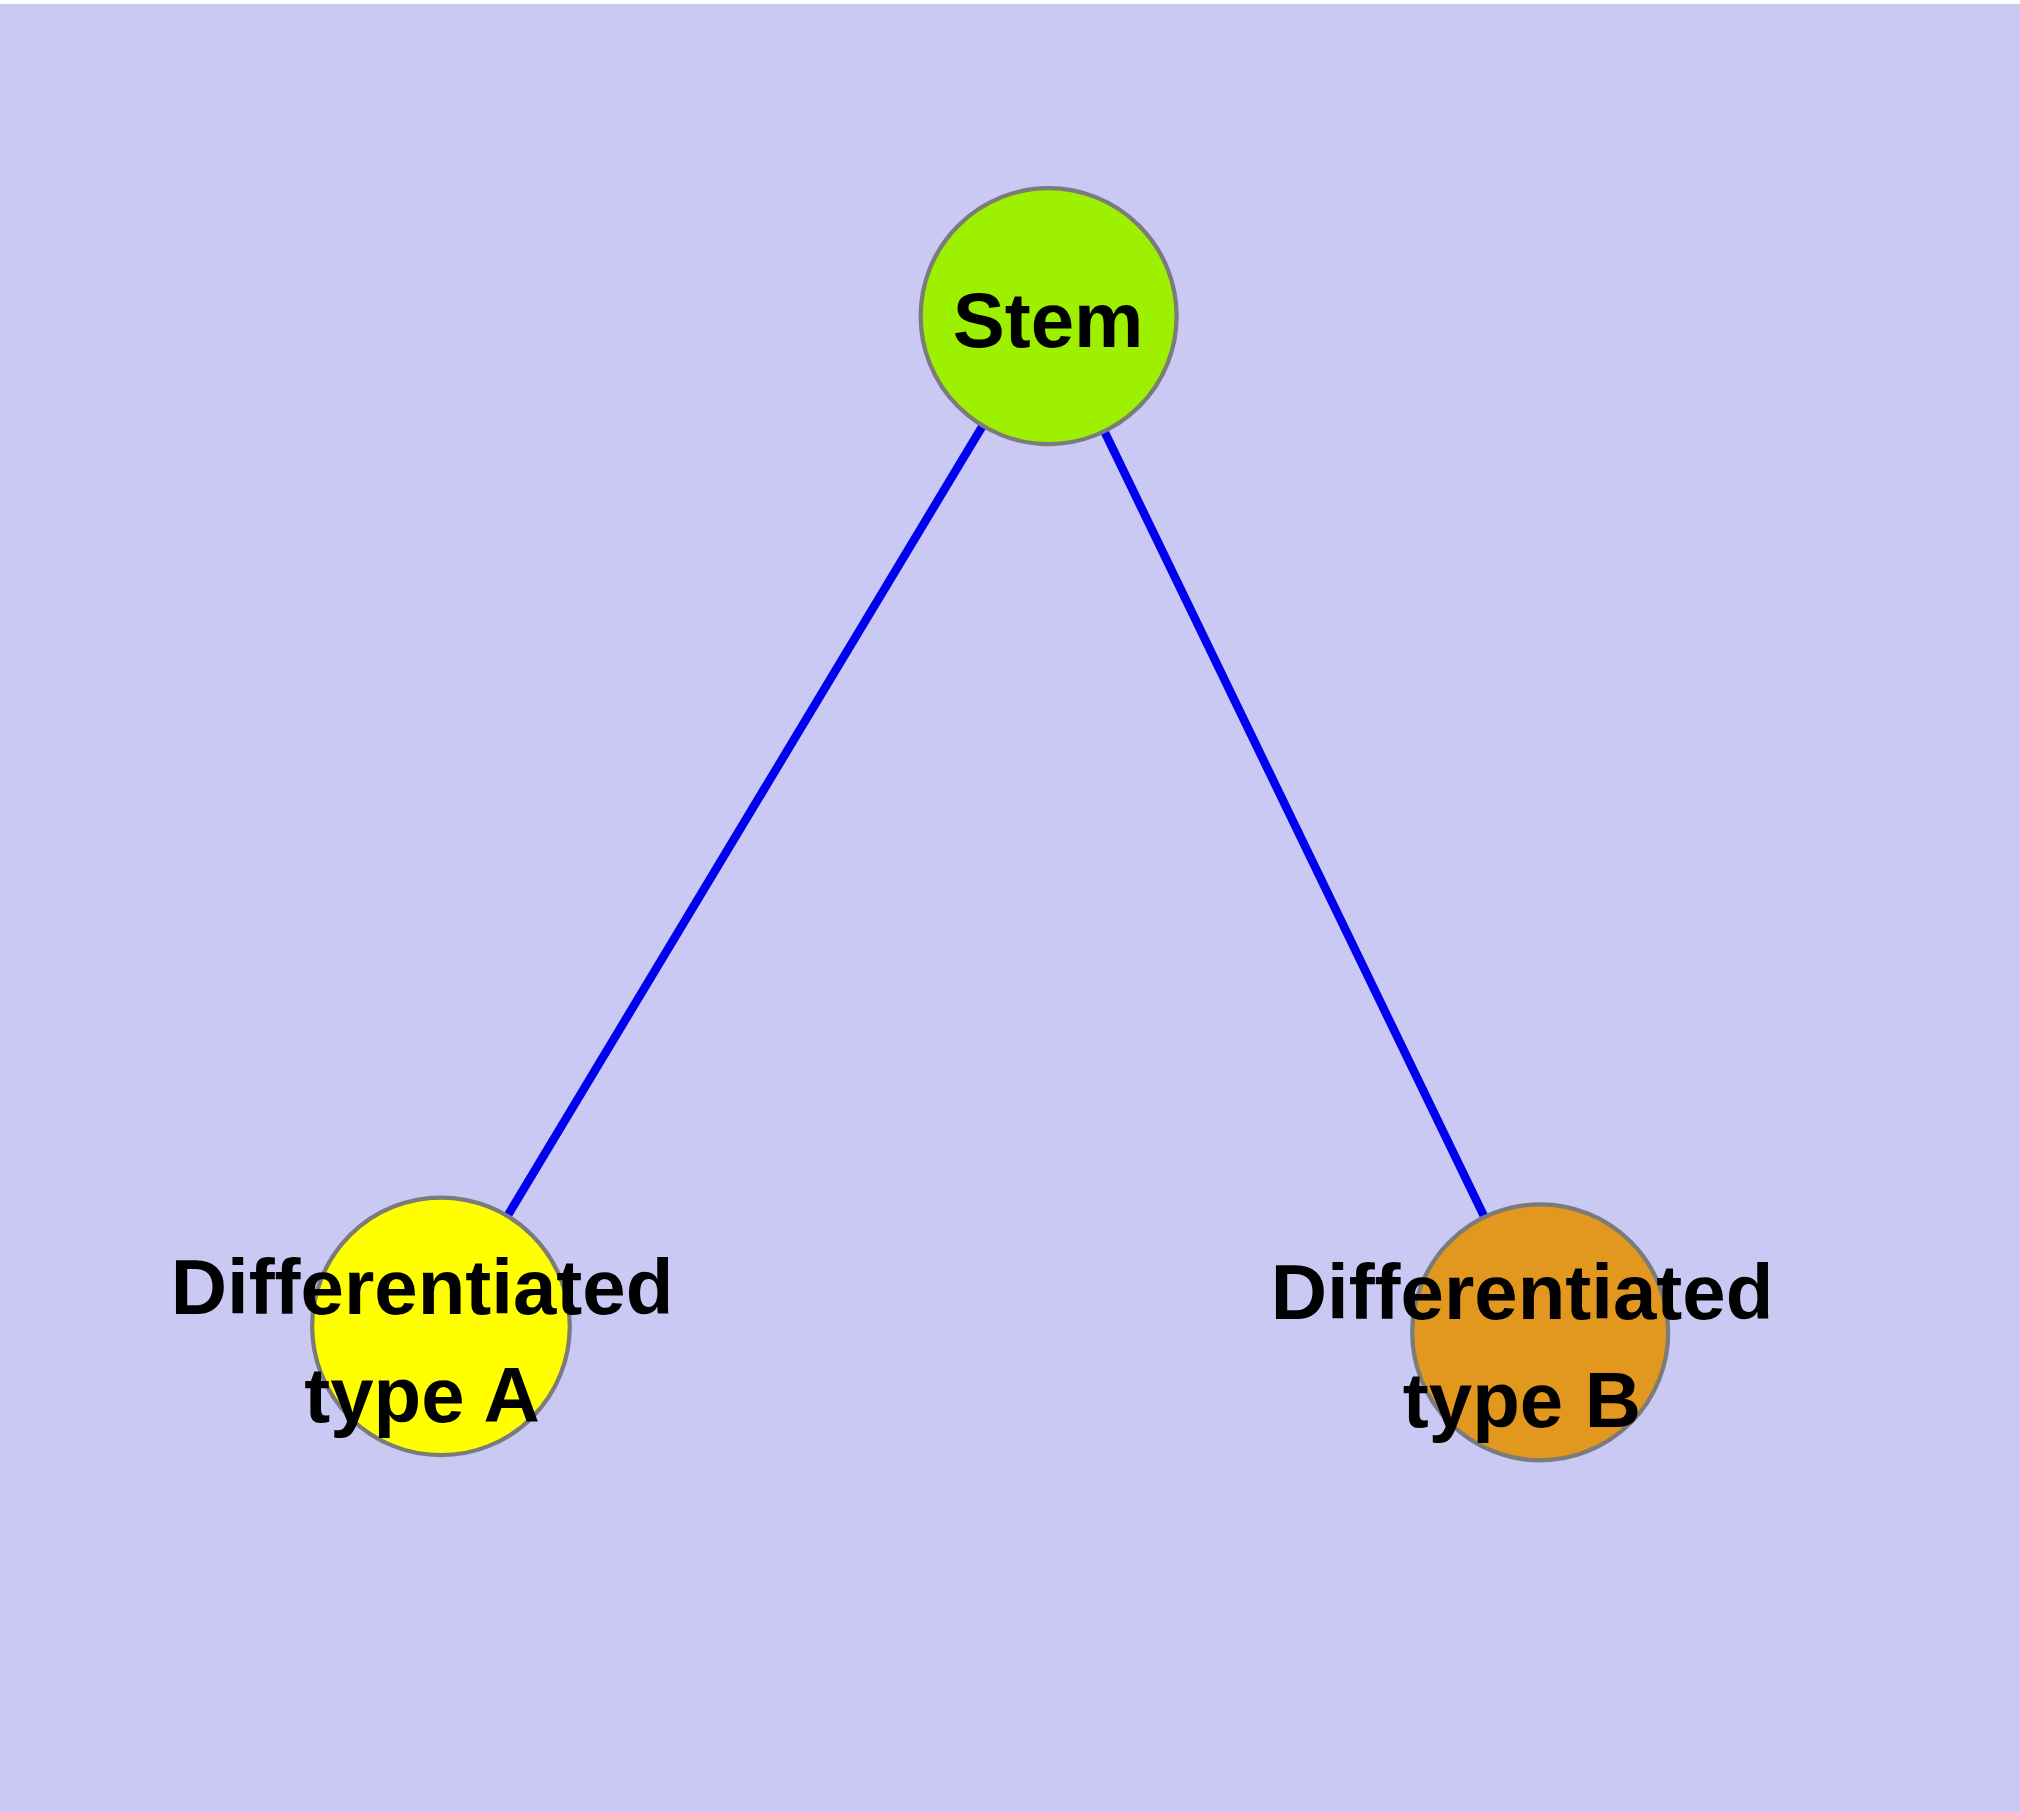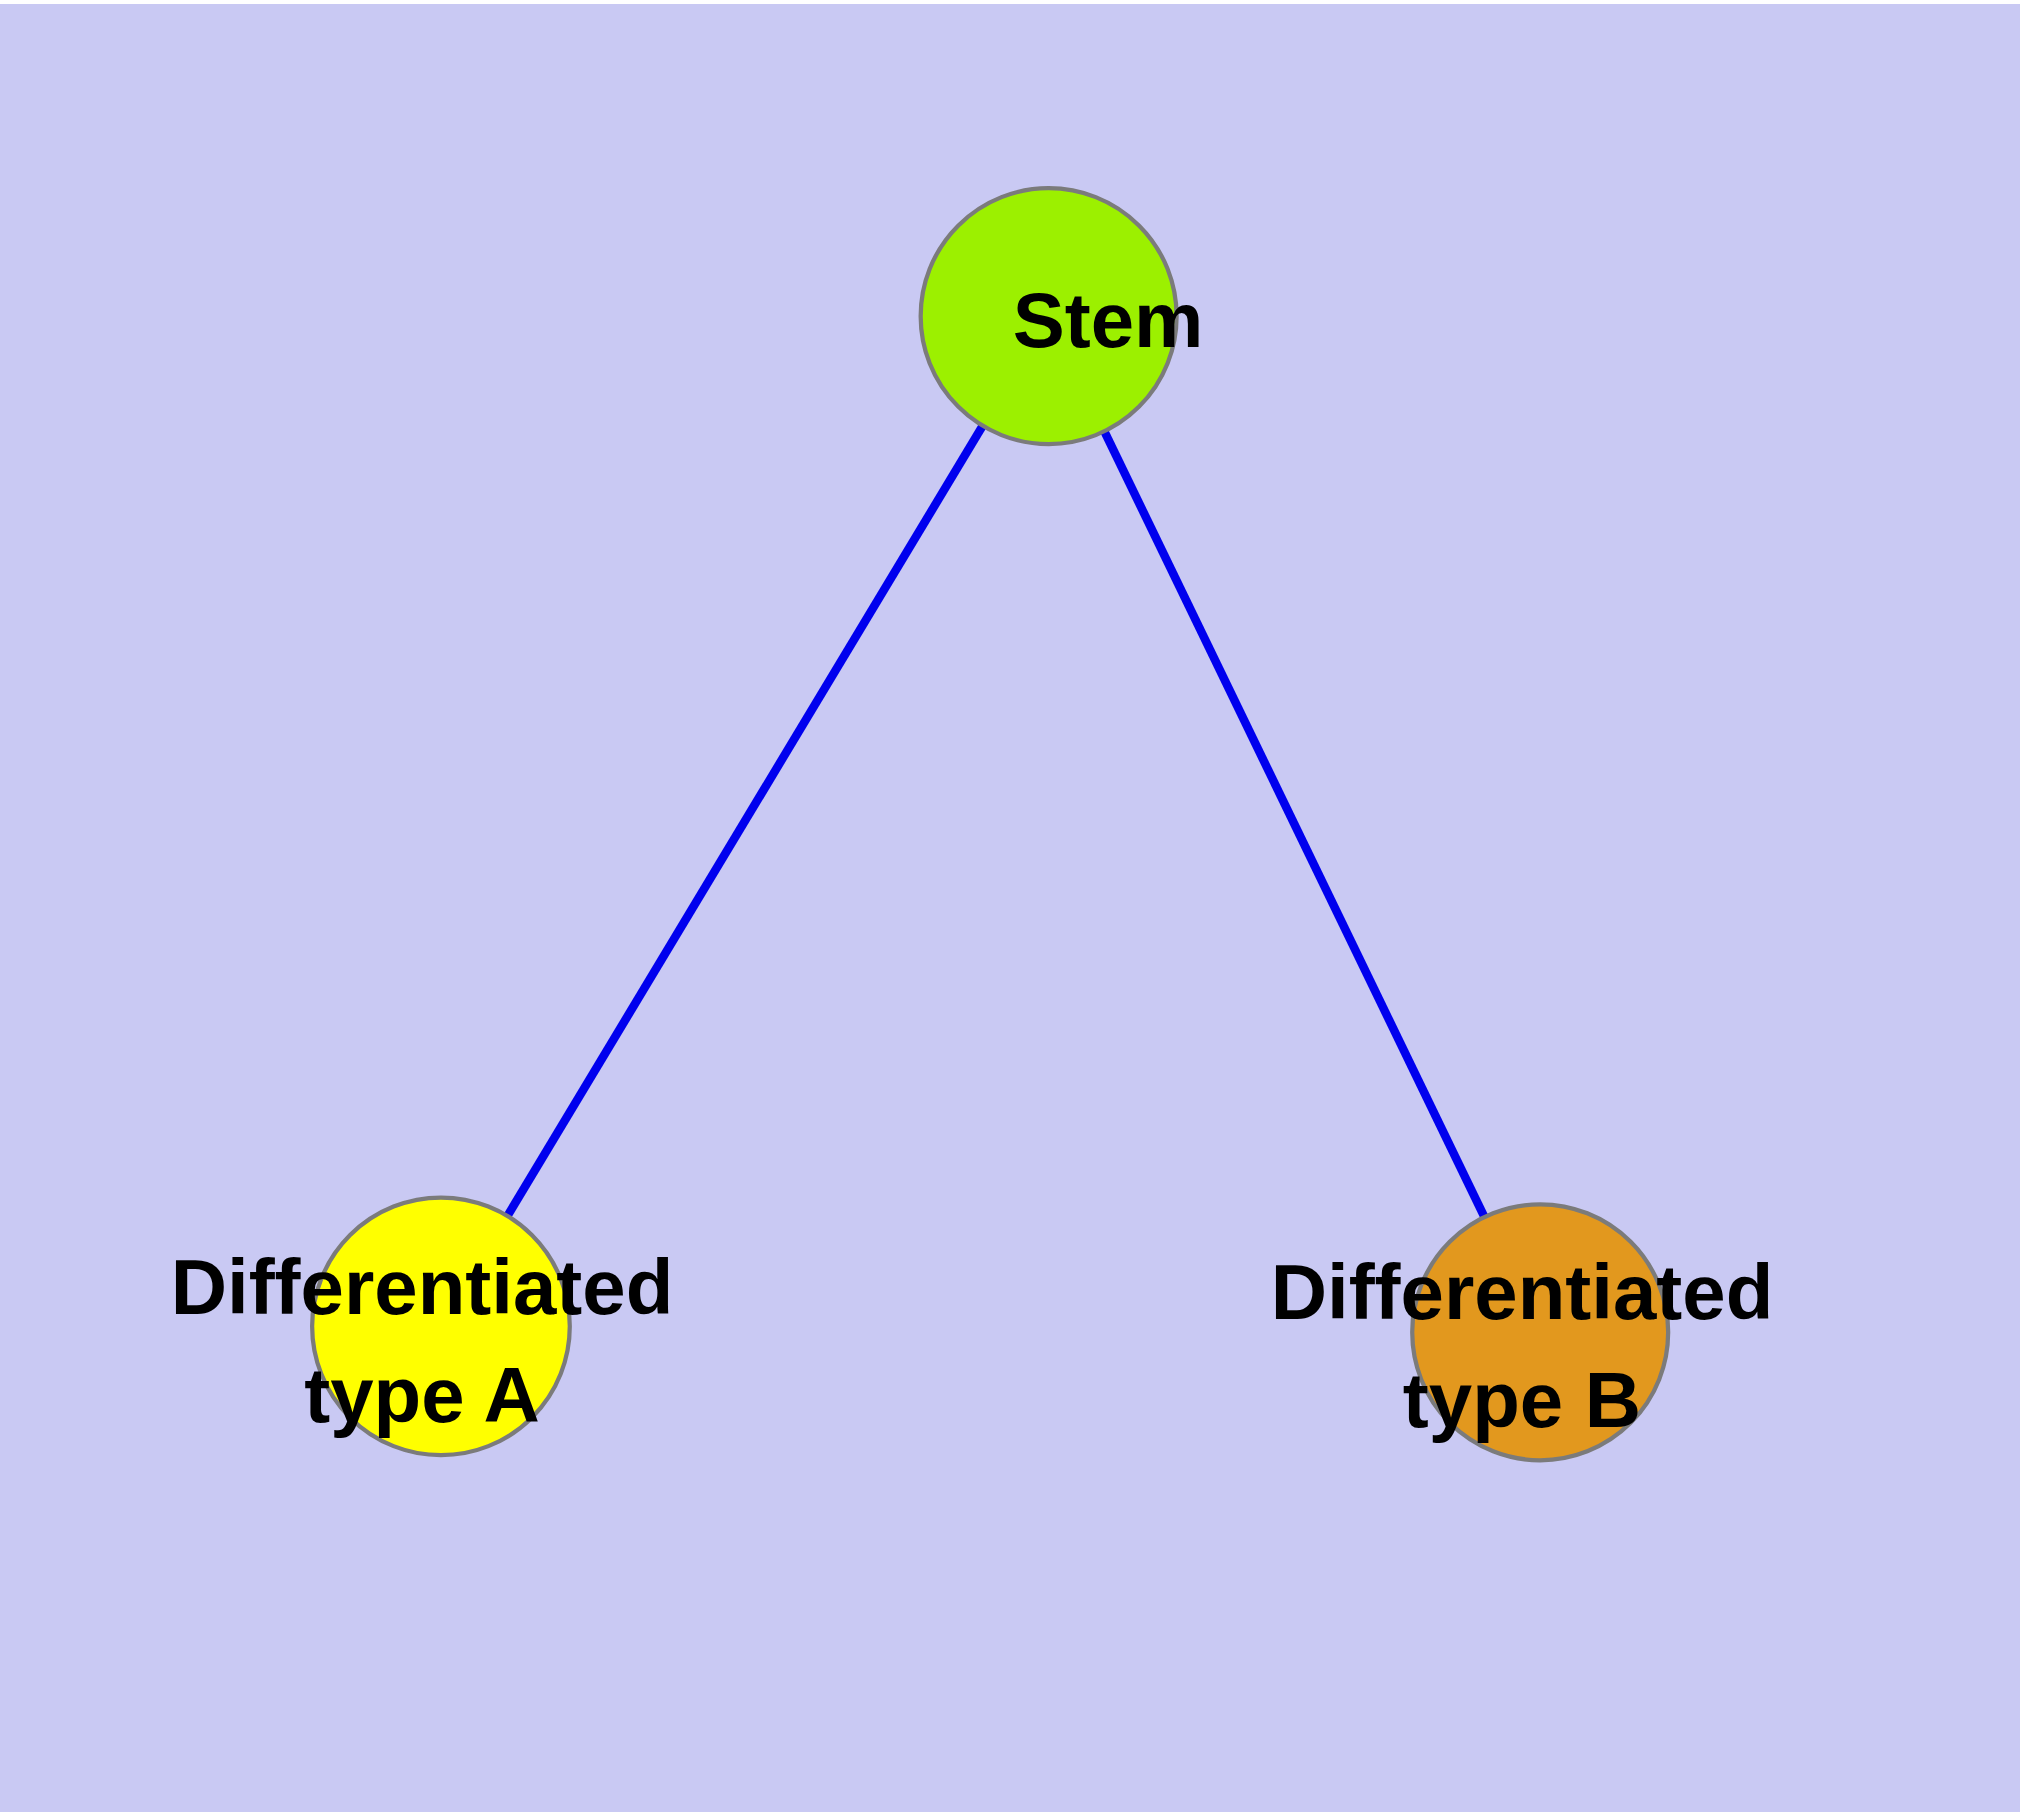--- a/index.html
+++ b/index.html
@@ -59,21 +59,21 @@
 
     <line class="edge-line" x1="1237" y1="373" x2="1817" y2="1572" stroke="#0000ee"></line>
 
     <circle class="node-circle" cx="1237" cy="373" r="151" fill="#9cf000"></circle>
 
     <circle class="node-circle" cx="520" cy="1565" r="152" fill="#ffff00"></circle>
 
     <circle class="node-circle" cx="1817" cy="1572" r="151" fill="#e2981e"></circle>
   </svg>
 
-  <div class="node-label" style="left:1108px; top:320px;">Stem</div>
+  <div class="node-label" style="left:1048px; top:320px;">Stem</div>
 
   <div class="node-label" style="left:422px; top:1341px;">Differentiated
 type A</div>
 
   <div class="node-label" style="left:1522px; top:1346px;">Differentiated
 type B</div>
 
   <div class="top-strip"></div>
 
 </div>

